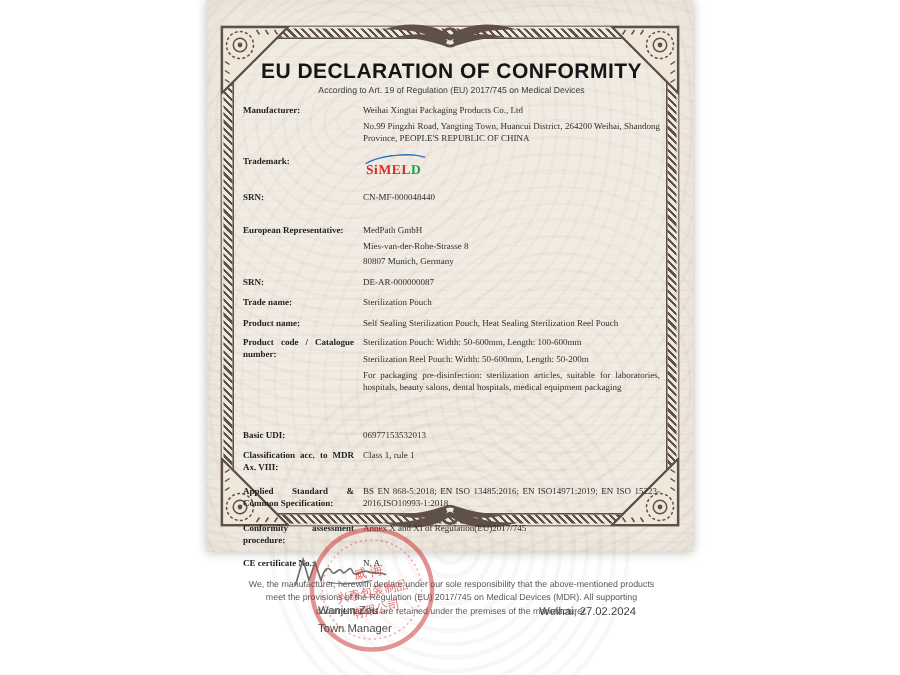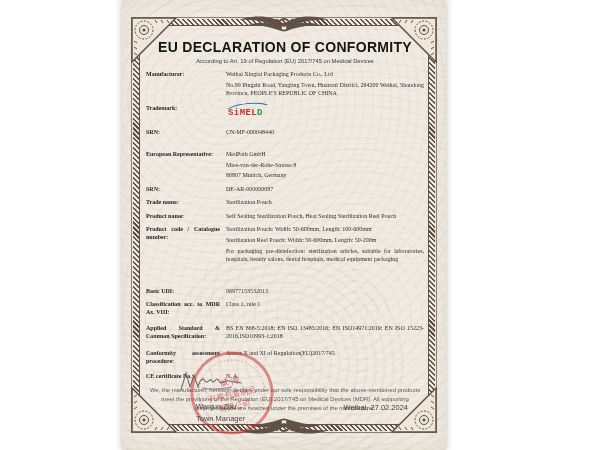--- a/index.html
+++ b/index.html
@@ -2,21 +2,21 @@
 <html><head>
 <meta charset="utf-8">
 <style>
   html,body{margin:0;padding:0;}
   body{width:600px;height:450px;background:#ffffff;overflow:hidden;
        font-family:"Liberation Sans", sans-serif;}
   .stage{position:relative;width:600px;height:450px;background:#ffffff;}
 
   
   .paper{
-    position:absolute;left:122px;top:0;width:324px;height:450px;
+    position:absolute;left:138px;top:0;width:324px;height:368px;
     background:
       repeating-linear-gradient(0deg, rgba(200,165,145,0.07) 0 1px, transparent 1px 6px),
       repeating-radial-gradient(circle at 30% 22%, rgba(167,132,108,0.06) 0 2px, transparent 2px 9px),
       repeating-radial-gradient(circle at 72% 70%, rgba(167,132,108,0.055) 0 2px, transparent 2px 11px),
       #f1ece3;
     box-shadow:0 0 7px rgba(0,0,0,0.28), inset 0 0 24px rgba(120,90,70,0.10);
   }
   .rosette{position:absolute;left:50%;top:240px;width:250px;height:250px;
     transform:translateX(-50%);border-radius:50%;
     background:repeating-radial-gradient(circle, rgba(150,110,90,0.05) 0 3px, transparent 3px 9px);}
@@ -51,21 +51,21 @@
     line-height:1.4;color:#33302e;}
   .val p{margin:0;text-align:justify;}
   .val p + p{margin-top:2.5px;}
   
   .f0{margin-top:0;} .f1{margin-top:6px;} .f2{margin-top:8px;} .f3{margin-top:13px;}
   .f8{margin-top:23px;} .f10{margin-top:7px;} .f11{margin-top:8px;} .f12{margin-top:7px;}
 
   
   .logo-wrap{position:relative;display:inline-block;padding:3px 2px 1px 2px;}
   .logo-letters{font-size:9px;font-weight:700;letter-spacing:0.4px;
-    font-family:Liberation Mono, monospace;}
+    font-family:Liberation Serif, serif;}
   .logo-arc{position:absolute;left:-2px;top:-1px;width:46px;height:14px;
     border:1.2px solid transparent;border-top-color:#2b6fc2;border-radius:50%;
     transform:rotate(-6deg);}
 
   .declaration{margin-top:5px;font-size:5.9px;line-height:1.55;color:#5a5a5a;
     text-align:center;}
 
   
   .signature{position:absolute;left:56px;top:366px;width:66px;height:30px;}
   .stamp{position:absolute;left:66px;top:349px;width:88px;height:88px;opacity:0.9;}

